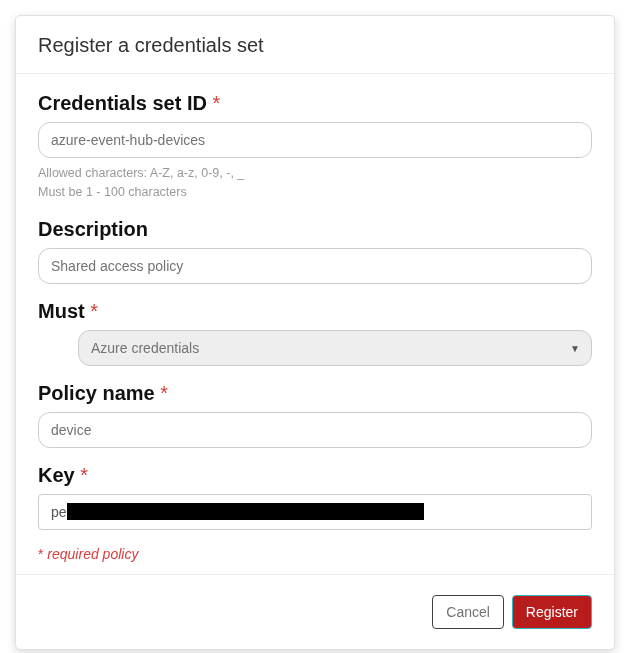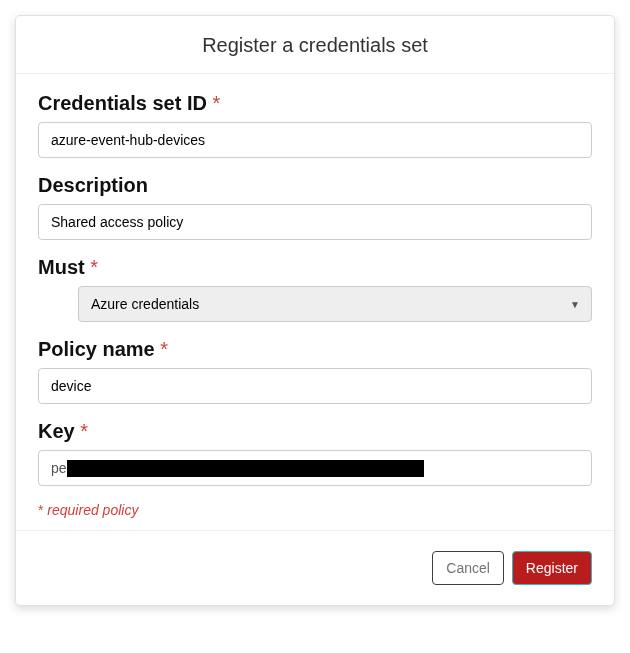--- a/index.html
+++ b/index.html
@@ -23,43 +23,42 @@
   }
   .card-header {
     padding: 18px 22px 16px 22px;
     border-bottom: 1px solid #eee;
   }
   .card-title {
     font-size: 20px;
     font-weight: 400;
     color: #333;
     margin: 0;
-    text-align: center;
   }
   .card-body {
     padding: 18px 22px 6px 22px;
   }
   .form-group { margin-bottom: 16px; }
   .form-label {
     font-size: 20px;
     font-weight: 700;
     color: #111;
     display: block;
     margin-bottom: 7px;
   }
   .req { color: #d43f3a; font-weight: 400; }
   .form-input, .form-select {
     width: 100%;
     height: 36px;
     line-height: 34px;
     border: 1px solid #ccc;
-    border-radius: 4px;
+    border-radius: 12px;
     padding: 0 12px;
     font-size: 14px;
-    color: #000000;
+    color: #737373;
     background: #fff;
     font-family: inherit;
   }
   .form-select {
     background: #eee;
     appearance: none;
     -webkit-appearance: none;
     position: relative;
   }
   .select-wrap { position: relative; padding-left: 40px; }
@@ -140,20 +139,24 @@
       <h1 class="card-title">Register a credentials set</h1>
     </div>
 
     <div class="card-body">
 
       <div class="form-group">
         <label class="form-label">
           <span>Credentials set ID</span><span class="req"> *</span>
         </label>
         <input type="text" class="form-input" value="azure-event-hub-devices" style="">
+        <div class="help-text">
+          <div>Allowed characters: A-Z, a-z, 0-9, -, _</div>
+          <div>Must be 1 - 100 characters</div>
+        </div>
       </div>
 
       <div class="form-group">
         <label class="form-label">Description</label>
         <input type="text" class="form-input" value="Shared access policy" style="">
       </div>
 
       <div class="form-group">
         <label class="form-label">
           <span>Must</span><span class="req"> *</span>

